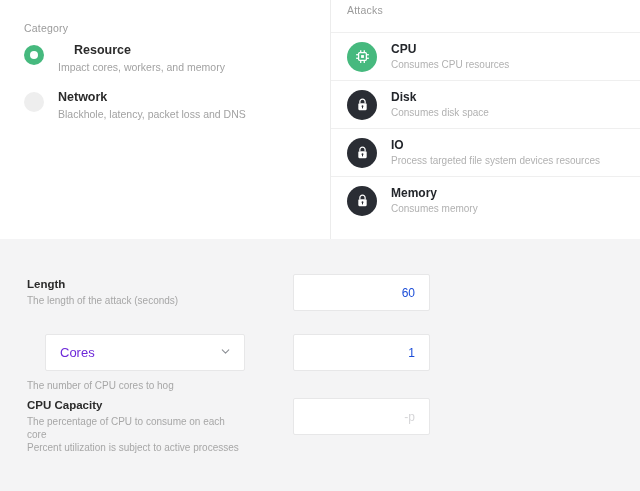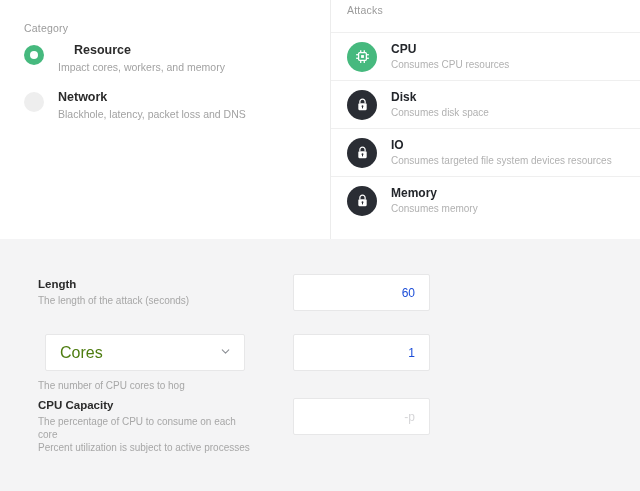--- a/index.html
+++ b/index.html
@@ -158,21 +158,21 @@
     background: #f4f4f5;
   }
   .form-row {
     position: absolute;
     left: 0;
     width: 640px;
     display: flex;
   }
   .form-left {
     width: 252px;
-    padding-left: 38px;
+    padding-left: 27px;
   }
   .field-label {
     font-size: 11.5px;
     font-weight: bold;
     color: #2b2b2b;
     line-height: 15px;
   }
   .field-desc {
     font-size: 10px;
     color: #a7a7a7;
@@ -203,22 +203,22 @@
     background: #ffffff;
     border: 1px solid #e7e7e8;
     border-radius: 2px;
     display: flex;
     align-items: center;
     justify-content: space-between;
     padding: 0 12px 0 14px;
     cursor: pointer;
   }
   .select-value {
-    font-size: 16px;
-    color: #4d7c0f;
+    font-size: 13px;
+    color: #6d28d9;
   }
   .chev {
     color: #8d9096;
     display: block;
   }
 </style>
 </head>
 <body>
 
 <div id="app">
@@ -295,21 +295,21 @@
           <span class="attack-icon dark">
             <svg width="15" height="15" viewBox="0 0 24 24" fill="#ffffff">
               <path d="M12 2.5c-3 0-5.2 2.3-5.2 5.2V10H8.8V7.7c0-1.9 1.4-3.3 3.2-3.3s3.2 1.4 3.2 3.3V10h2V7.7c0-2.9-2.2-5.2-5.2-5.2z"></path>
               <rect x="5.3" y="10" width="13.4" height="11" rx="1.8"></rect>
               <circle cx="12" cy="14.6" r="1.5" fill="#2a2d34"></circle>
               <rect x="11.2" y="15.2" width="1.6" height="3" fill="#2a2d34"></rect>
             </svg>
           </span>
           <span>
             <span class="attack-title" style="display:block;">IO</span>
-            <span class="attack-desc" style="display:block;">Consumes targeted file system devices resources</span>
+            <span class="attack-desc" style="display:block;">Process targeted file system devices resources</span>
           </span>
         </div>
 
         <div class="attack-row">
           <span class="attack-icon dark">
             <svg width="15" height="15" viewBox="0 0 24 24" fill="#ffffff">
               <path d="M12 2.5c-3 0-5.2 2.3-5.2 5.2V10H8.8V7.7c0-1.9 1.4-3.3 3.2-3.3s3.2 1.4 3.2 3.3V10h2V7.7c0-2.9-2.2-5.2-5.2-5.2z"></path>
               <rect x="5.3" y="10" width="13.4" height="11" rx="1.8"></rect>
               <circle cx="12" cy="14.6" r="1.5" fill="#2a2d34"></circle>
               <rect x="11.2" y="15.2" width="1.6" height="3" fill="#2a2d34"></rect>

